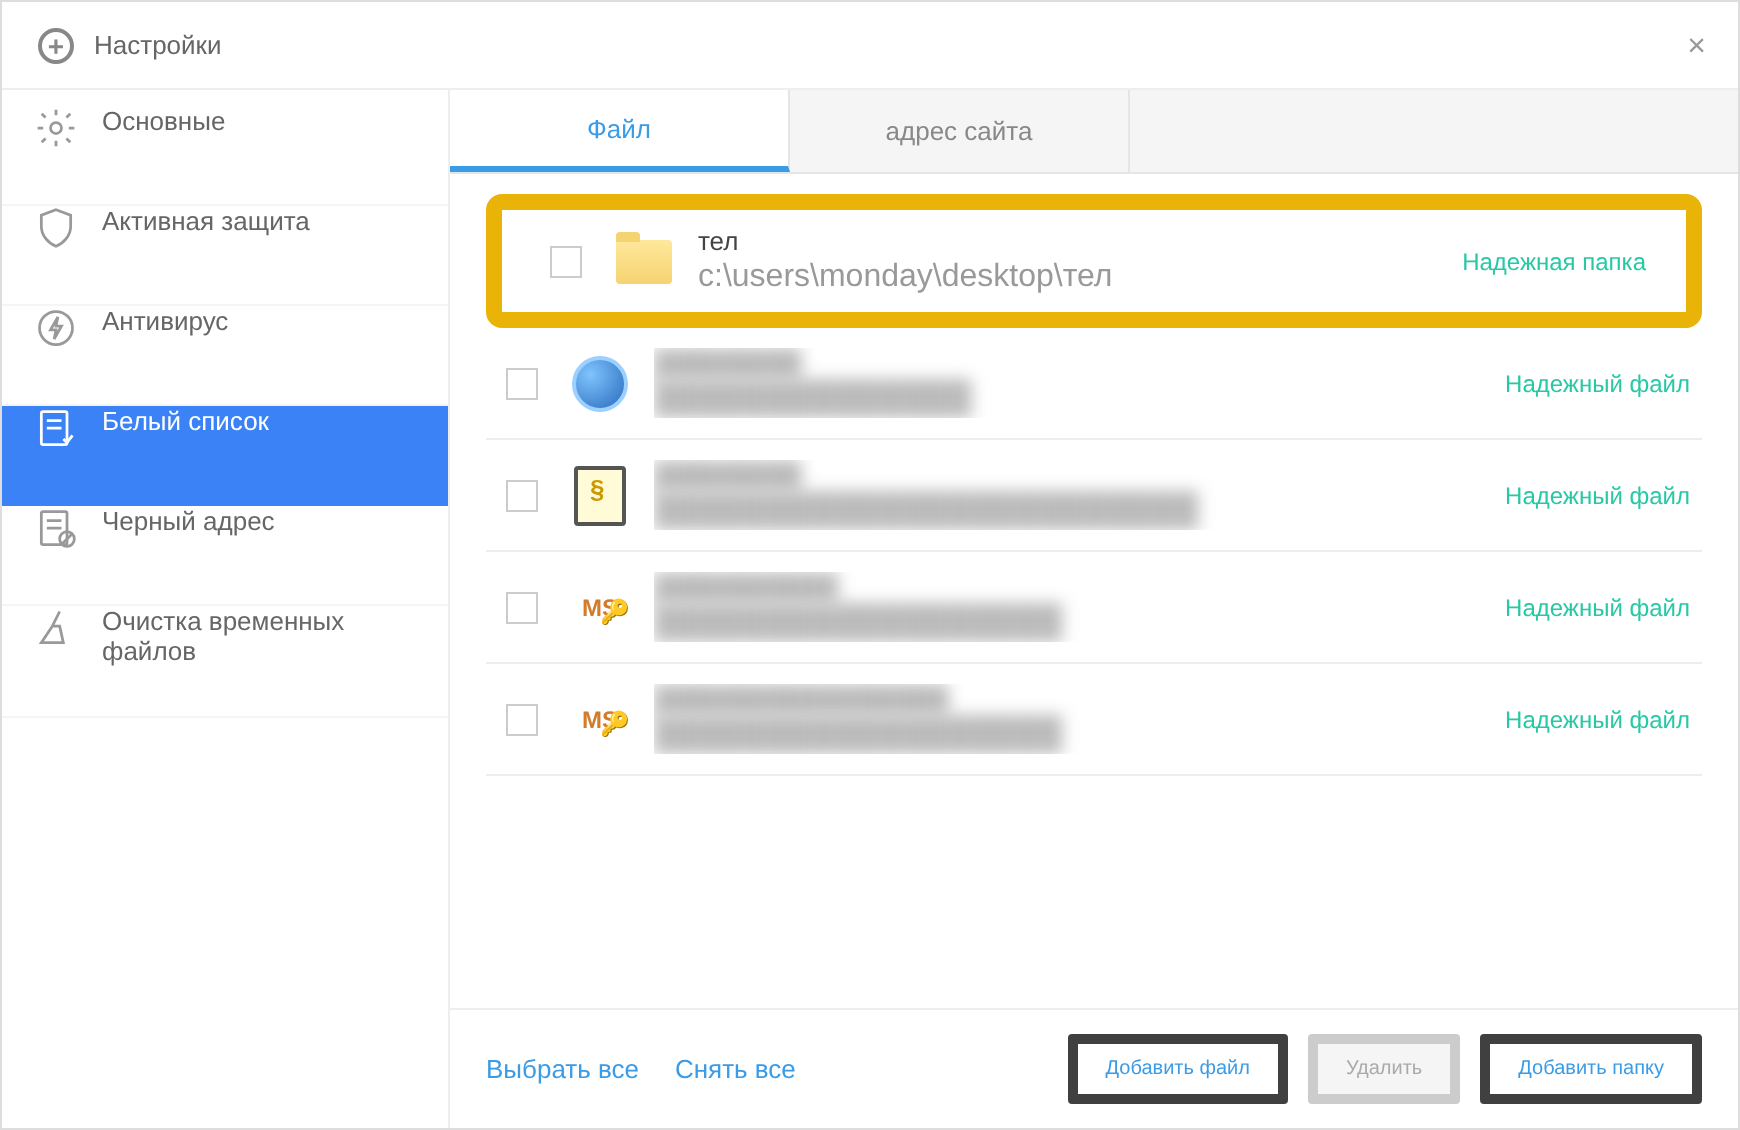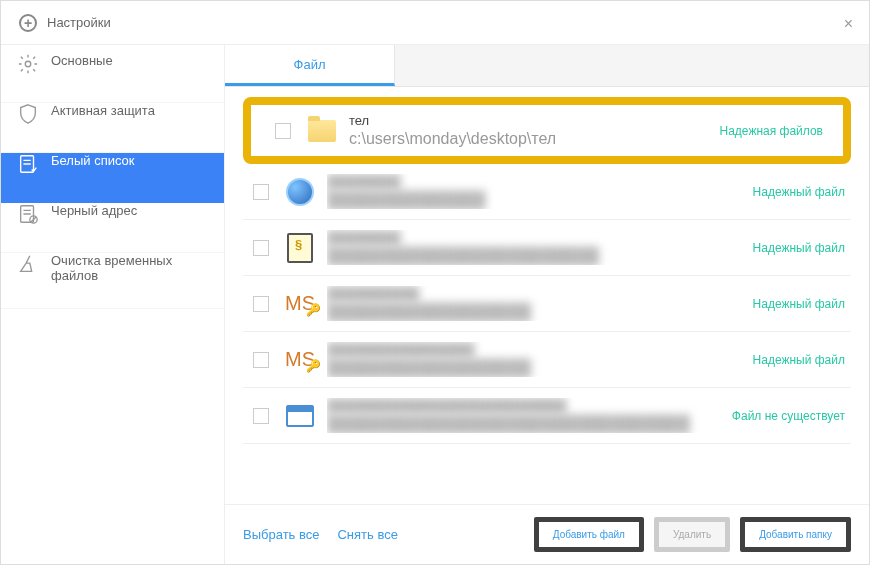--- a/index.html
+++ b/index.html
@@ -35,21 +35,21 @@
 .footer{height:60px;display:flex;align-items:center;padding:4px 18px;gap:10px;border-top:1px solid #eee;background:#fff}
 .link{color:#3a9be6;cursor:pointer;font-size:13px;margin-right:8px}
 .spacer{flex:1}
 .btn{border:5px solid #404040;color:#3a9be6;background:#fff;padding:7px 14px;font-size:10px;cursor:pointer;border-radius:2px}
 .btn.dis{border-color:#ccc;color:#aaa;background:#f5f5f5;cursor:default}
 .folder-icon{width:28px;height:22px;background:linear-gradient(#ffe89c,#f5d371);border-radius:2px;position:relative}
 .folder-icon:before{content:"";position:absolute;top:-4px;left:0;width:12px;height:5px;background:#f5d371;border-radius:2px 2px 0 0}
 .orb{width:28px;height:28px;border-radius:50%;background:radial-gradient(circle at 30% 30%,#7fc4ff,#2a6bbb);border:2px solid #9cd0ff}
 .scroll{width:26px;height:30px;background:#fffbd6;border:2px solid #555;border-radius:2px;position:relative}
 .scroll:after{content:"§";position:absolute;top:2px;left:6px;color:#c90;font-weight:bold}
-.ms{font-weight:normal;font-size:20px;color:#d47b2a;position:relative}
+.ms{font-weight:bold;font-size:12px;color:#d47b2a;position:relative}
 .ms:after{content:"🔑";font-size:12px;position:absolute;right:-6px;bottom:-2px}
 .winico{width:28px;height:22px;border:2px solid #4a8fd4;background:#fff;border-radius:2px;position:relative}
 .winico:before{content:"";position:absolute;top:0;left:0;right:0;height:5px;background:#4a8fd4}
 </style>
 </head>
 <body>
 <div class="window">
 
 <div class="titlebar">
  <span class="plus">+</span>
@@ -69,20 +69,29 @@
    <span>Основные</span>
   </div>
   <div class="s-item">
    <span class="ico">
             <svg viewBox="0 0 24 24" width="22" height="22">
               <path d="M12 2l8 3v6c0 5-3.5 9-8 11-4.5-2-8-6-8-11V5z"></path>
             </svg>
           </span>
    <span>Активная защита</span>
   </div>
+  <div class="s-item">
+   <span class="ico">
+            <svg viewBox="0 0 24 24" width="22" height="22">
+              <circle cx="12" cy="12" r="9"></circle>
+              <path d="M13 6l-4 7h3l-1 5 4-7h-3z"></path>
+            </svg>
+          </span>
+   <span>Антивирус</span>
+  </div>
   <div class="s-item active">
    <span class="ico">
             <svg viewBox="0 0 24 24" width="22" height="22">
               <rect x="4" y="3" width="14" height="18" rx="1"></rect>
               <path d="M7 8h8M7 12h8M16 18l2 2 3-4"></path>
             </svg>
           </span>
    <span>Белый список</span>
   </div>
   <div class="s-item">
@@ -104,33 +113,36 @@
           </span>
    <span>Очистка временных файлов</span>
   </div>
  </div>
 
  <div class="main">
   <div class="tabs">
    <div class="tab active">
             <span>Файл</span>
           </div>
+   <div class="tab">
+            <span>адрес сайта</span>
+          </div>
   </div>
 
   <div class="content">
    <div class="row hl">
     <span class="cb"></span>
     <span class="fico">
               <span class="folder-icon"></span>
             </span>
     <div class="info">
      <div class="nm">тел</div>
      <div class="pth">c:\users\monday\desktop\тел</div>
     </div>
-    <span class="status">Надежная файлов</span>
+    <span class="status">Надежная папка</span>
    </div>
 
    <div class="row">
     <span class="cb"></span>
     <span class="fico">
               <span class="orb"></span>
             </span>
     <div class="info">
      <div class="nm blur">████████</div>
      <div class="pth blur">██████████████</div>
@@ -167,31 +179,20 @@
     <span class="fico">
               <span class="ms">MS</span>
             </span>
     <div class="info">
      <div class="nm blur">████████████████</div>
      <div class="pth blur">██████████████████</div>
     </div>
     <span class="status">Надежный файл</span>
    </div>
 
-   <div class="row">
-    <span class="cb"></span>
-    <span class="fico">
-              <span class="winico"></span>
-            </span>
-    <div class="info">
-     <div class="nm blur">██████████████████████████</div>
-     <div class="pth blur">████████████████████████████████</div>
-    </div>
-    <span class="status miss">Файл не существует</span>
-   </div>
   </div>
 
   <div class="footer">
    <span class="link">Выбрать все</span>
    <span class="link">Снять все</span>
    <span class="spacer"></span>
    <button class="btn">Добавить файл</button>
    <button class="btn dis">Удалить</button>
    <button class="btn">Добавить папку</button>
   </div>

